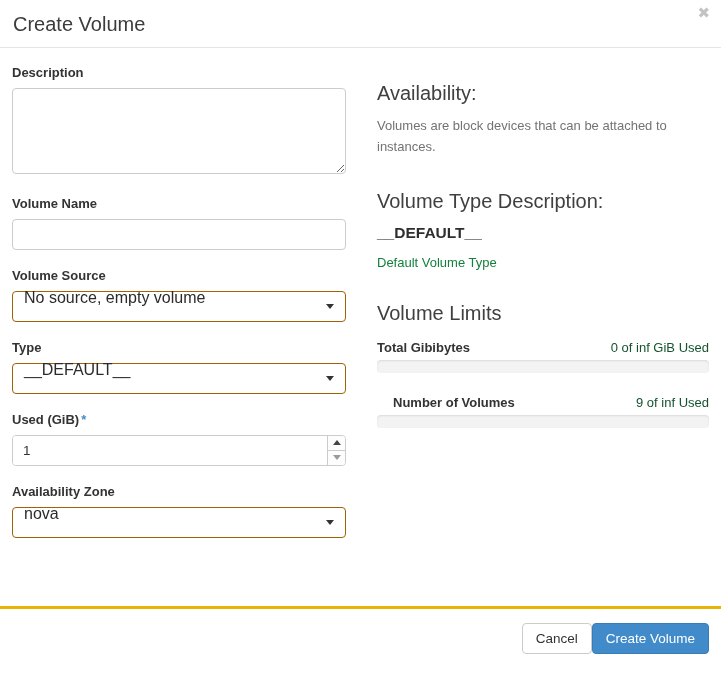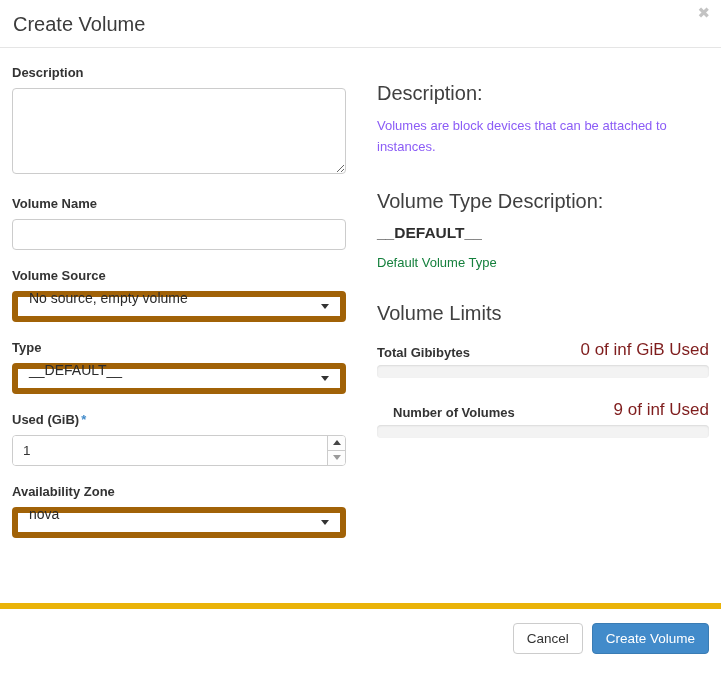--- a/index.html
+++ b/index.html
@@ -85,27 +85,27 @@
     outline: none;
     resize: both;
     background: #fff;
   }
 
   
   .select {
     position: relative;
     width: 100%;
     height: 31px;
-    border: 6px solid #a16207;
+    border: 1px solid #a16207;
     border-radius: 4px;
     background: #fff;
     display: flex;
     align-items: center;
     padding: 0 26px 16px 11px;
-    font-size: 14px;
+    font-size: 16px;
     color: #2b2b2b;
     cursor: pointer;
   }
   .caret {
     position: absolute;
     right: 11px; top: 50%;
     margin-top: -2px;
     width: 0; height: 0;
     border-left: 4px solid transparent;
     border-right: 4px solid transparent;
@@ -185,64 +185,63 @@
     font-size: 20px;
     font-weight: 400;
     color: #404040;
     margin: 16px 0 11px;
     line-height: 1.15;
   }
   .info-heading.first { margin-top: 16px; }
   .info-heading.mt { margin-top: 32px; }
   .info-text {
     font-size: 13px;
-    color: #8b5cf6;
+    color: #737373;
     line-height: 1.6;
     margin: 0;
   }
   .type-name {
     font-size: 15.5px;
     font-weight: bold;
     color: #2e2e2e;
     margin: 8px 0 13px;
   }
   .type-desc { font-size: 13px; color: #15803d; }
 
   .limit-row {
     display: flex;
     justify-content: space-between;
-    align-items: flex-end;
+    align-items: flex-start;
     margin-top: 15px;
   }
   .limit-row + .progress + .limit-row { margin-top: 22px; padding-left: 16px; }
   .limit-label { font-size: 13px; font-weight: bold; color: #333; }
-  .limit-usage { font-size: 17px; color: #7f1d1d; }
+  .limit-usage { font-size: 13px; color: #14532d; }
   .progress {
     margin-top: 5px;
     height: 13px;
     background: #f3f3f3;
     border-radius: 4px;
     box-shadow: inset 0 1px 2px rgba(0,0,0,0.1);
     overflow: hidden;
   }
   .progress-fill {
     height: 100%;
     width: 0%;
     background: #428bca;
   }
 
   
   .modal-footer {
     flex: 0 0 auto;
-    border-top: 6px solid #eab308;
+    border-top: 3px solid #eab308;
     padding: 14px 12px 14px;
     display: flex;
     justify-content: flex-end;
     align-items: center;
-    gap: 9px;
   }
   .btn {
     font-family: inherit;
     font-size: 13.5px;
     line-height: 1;
     padding: 8px 13px;
     border-radius: 4px;
     cursor: pointer;
   }
   .btn-default {
@@ -317,21 +316,21 @@
           <span>nova</span>
           <span class="caret"></span>
         </div>
       </div>
 
 
     </div>
 
     <div class="col-right">
 
-      <h2 class="info-heading first">Description:</h2>
+      <h2 class="info-heading first">Availability:</h2>
       <p class="info-text">Volumes are block devices that can be attached to instances.</p>
 
       <h2 class="info-heading mt">Volume Type Description:</h2>
       <div class="type-name">__DEFAULT__</div>
       <div class="type-desc">Default Volume Type</div>
 
       <h2 class="info-heading mt">Volume Limits</h2>
 
       <div class="limit-row">
         <span class="limit-label">Total Gibibytes</span>

